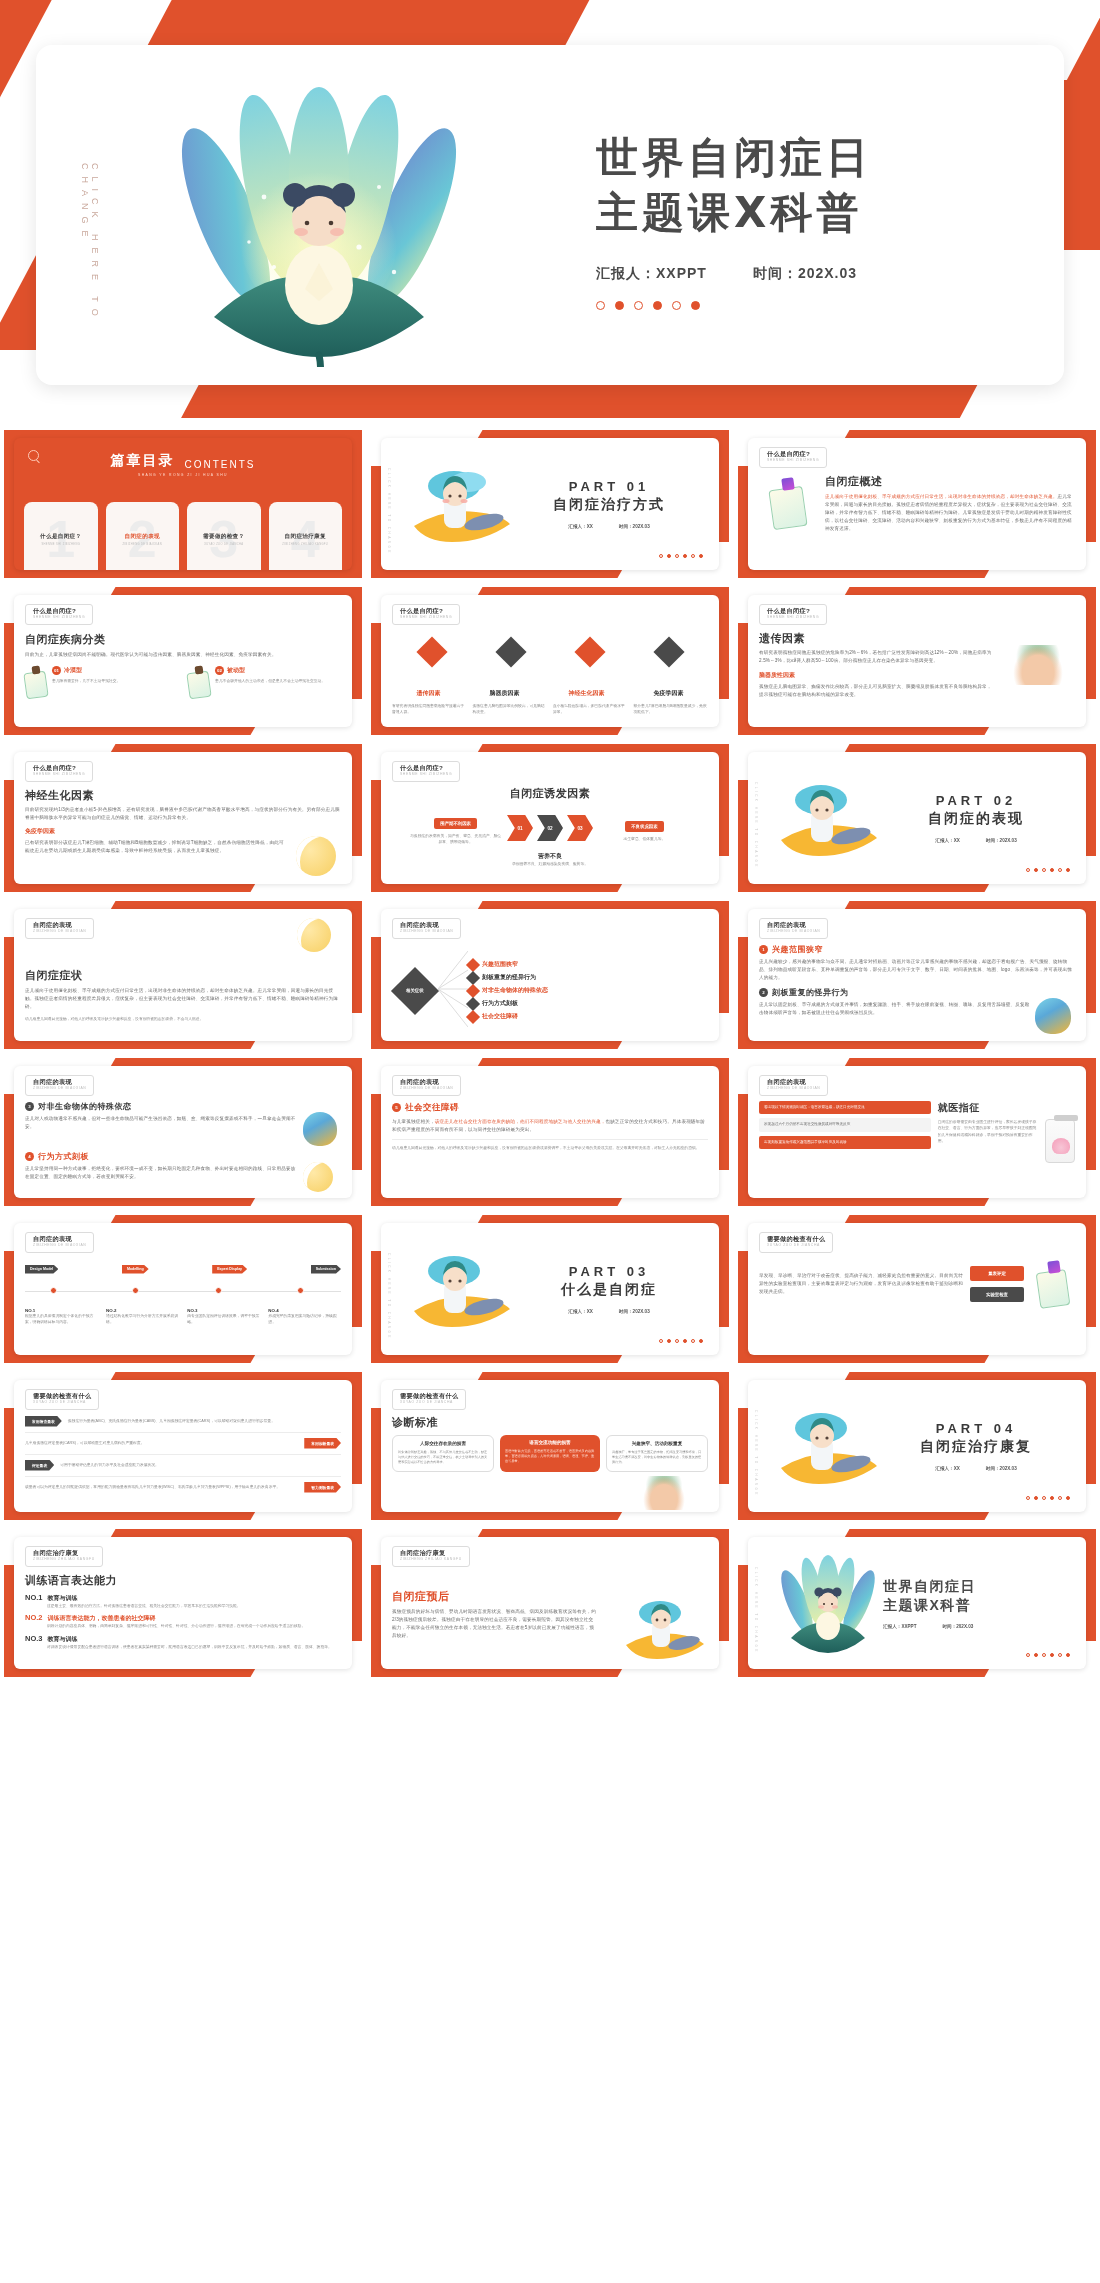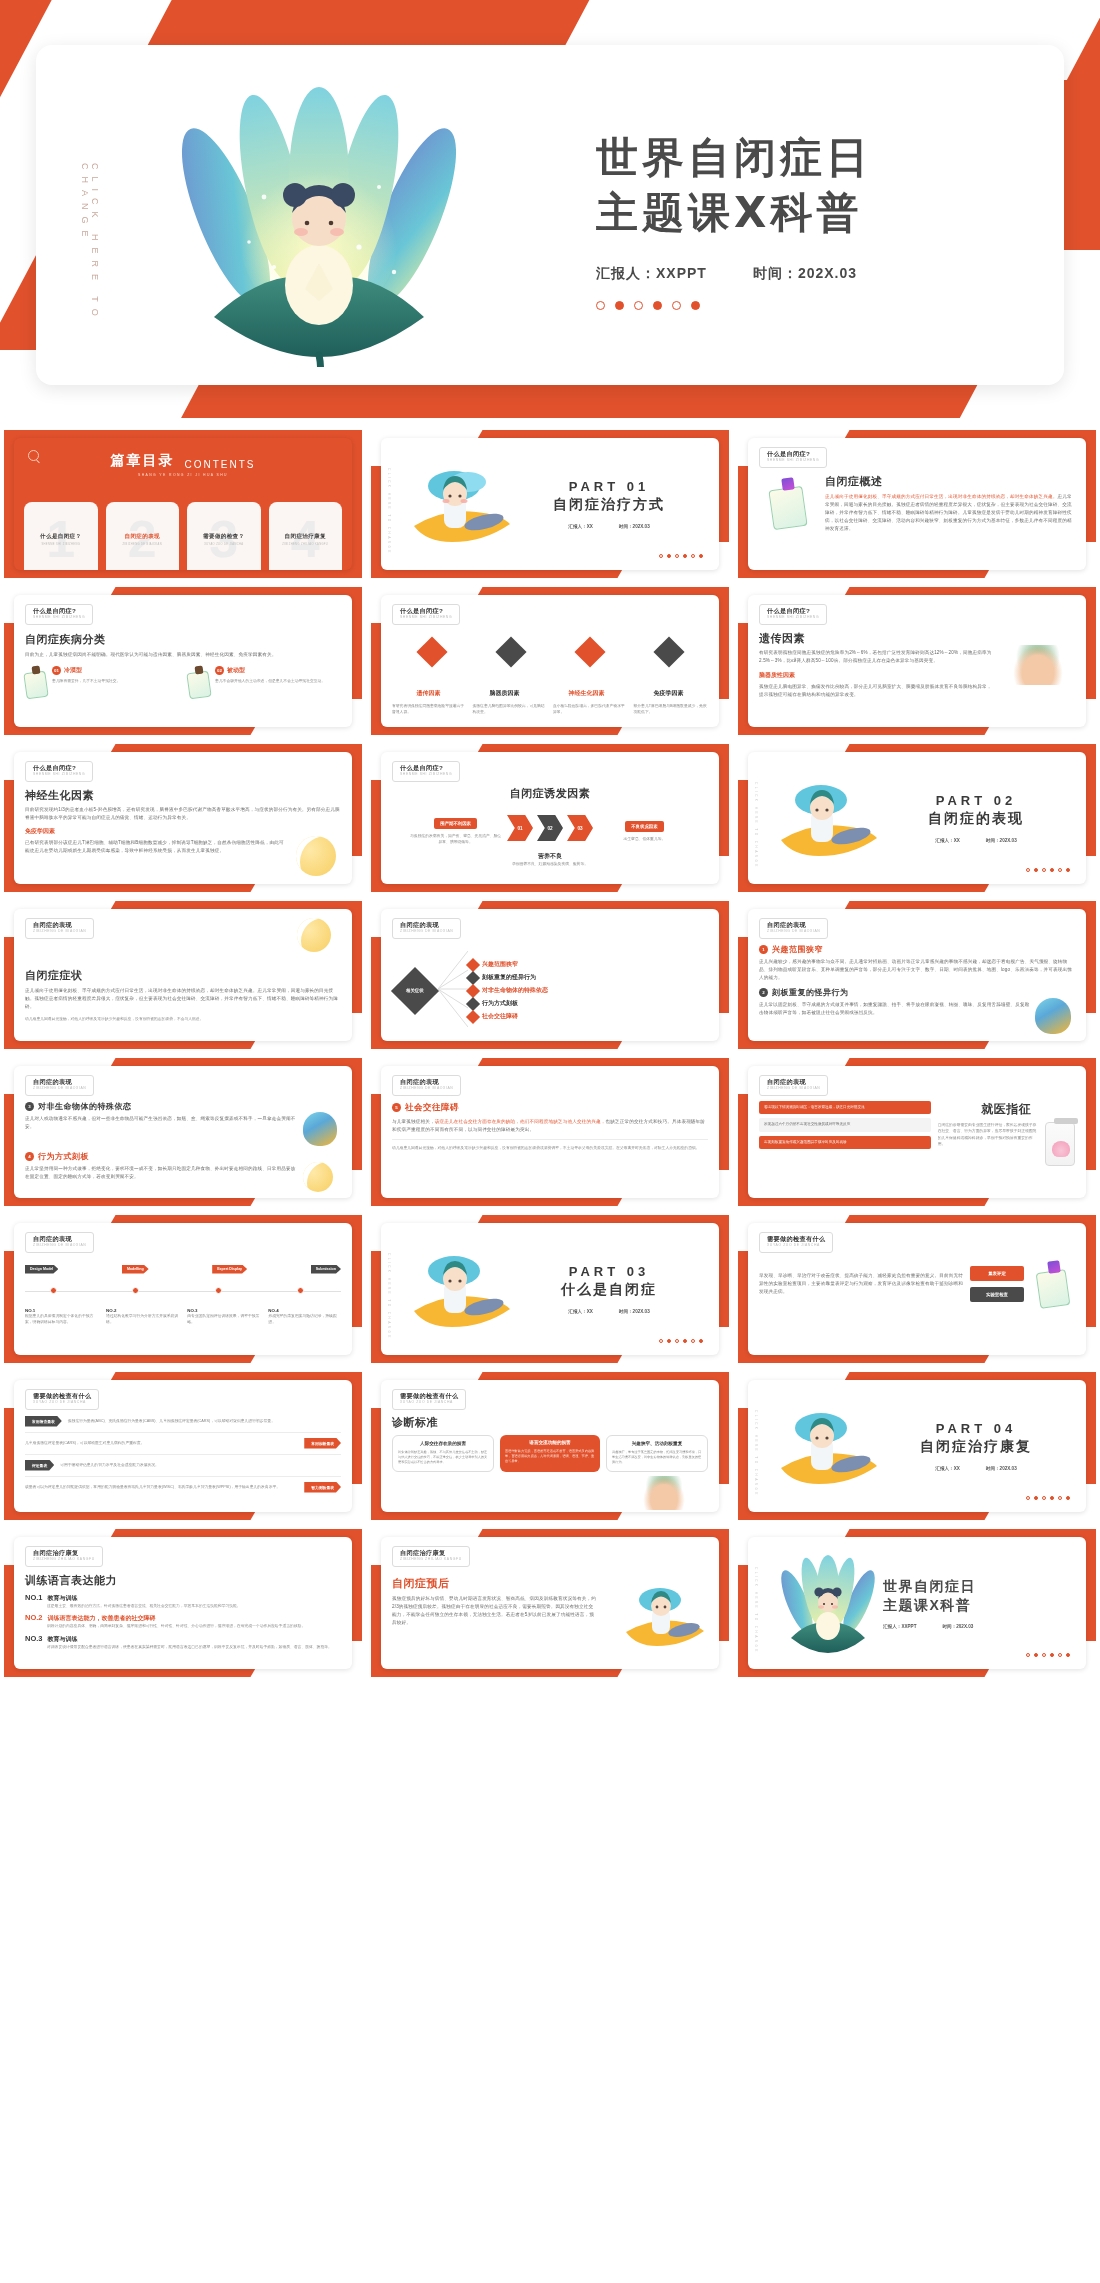--- a/index.html
+++ b/index.html
@@ -770,21 +770,21 @@
         <span class="tag-cn">自闭症的表现</span>
         <span class="tag-en">ZIBIZHENG DE BIAOXIAN</span>
       </div>
       <div style="display:flex;gap:7px;margin-top:5px;">
         <div style="flex:1.25;">
           <div style="background:#e0512c;color:#fff;font-size:3.6px;line-height:1.55;padding:4px 5px;border-radius:2px;">若出现以下情况需及时就医：语言发育迟缓，缺乏目光对视交流</div>
           <div style="background:#f3f3f3;color:#666;font-size:3.6px;line-height:1.55;padding:4px 5px;border-radius:2px;margin-top:4px;">发现超过六个月仍然不出现社交性微笑或对呼唤无反应</div>
           <div style="background:#e0512c;color:#fff;font-size:3.6px;line-height:1.55;padding:4px 5px;border-radius:2px;margin-top:4px;">出现刻板重复动作或兴趣范围异常狭窄时应及时就诊</div>
         </div>
         <div style="flex:1;">
-          <div class="s-h1" style="text-align:center;font-size:12px;">就医指征</div>
+          <div class="s-h1" style="text-align:left;font-size:10px;">就医指征</div>
           <div style="display:flex;gap:5px;margin-top:4px;">
             <div class="s-mini" style="flex:1;">自闭症的诊断需要由专业医生进行评估，家长若发现孩子存在社交、语言、行为方面的异常，应尽早带孩子到正规医院的儿童保健科或精神科就诊，早期干预对预后有重要的作用。</div>
             <div class="jar" style="flex:0 0 30px;width:30px;height:44px;">
               <div class="sand" style="left:6px;width:18px;height:16px;"></div>
             </div>
           </div>
         </div>
       </div>
     </div>
   </div>
@@ -1022,21 +1022,21 @@
   </div>
 
   <div class="slide">
     <div class="corner-tl"></div>
       <div class="corner-br"></div>
     <div class="inner">
       <div class="tag">
         <span class="tag-cn">自闭症治疗康复</span>
         <span class="tag-en">ZIBIZHENG ZHILIAO KANGFU</span>
       </div>
-      <div style="display:flex;gap:24px;margin-top:9px;">
+      <div style="display:flex;gap:24px;margin-top:22px;">
         <div style="flex:1;">
           <div class="s-h1 orange">自闭症预后</div>
           <div class="s-body" style="margin-top:4px;">孤独症预后的好坏与病情、婴幼儿时期语言发育状况、智商高低、病因及训练教育状况等有关，约2/3的孤独症预后较差。孤独症由于存在明显的社会适应不良，需要长期照管。因其没有独立社交能力，不能学会任何独立的生存本领，无法独立生活。若患者在5岁以前已发展了功能性语言，预后较好。</div>
         </div>
         <div style="flex:0 0 86px;display:flex;align-items:center;">
           <svg viewBox="0 0 86 80" width="86" height="80" aria-hidden="true">
             <path d="M4 56 q24 -14 50 -11 q19 2 28 10 q-21 15 -47 15 q-21 0 -31 -14z" fill="#f7b733"></path>
             <ellipse cx="38" cy="24" rx="21" ry="12" fill="#5fc6dd"></ellipse>
             <rect x="30" y="32" width="18" height="26" rx="7" fill="#f3f6f8"></rect>
             <circle cx="39" cy="30" r="10" fill="#f7dfc9"></circle>

